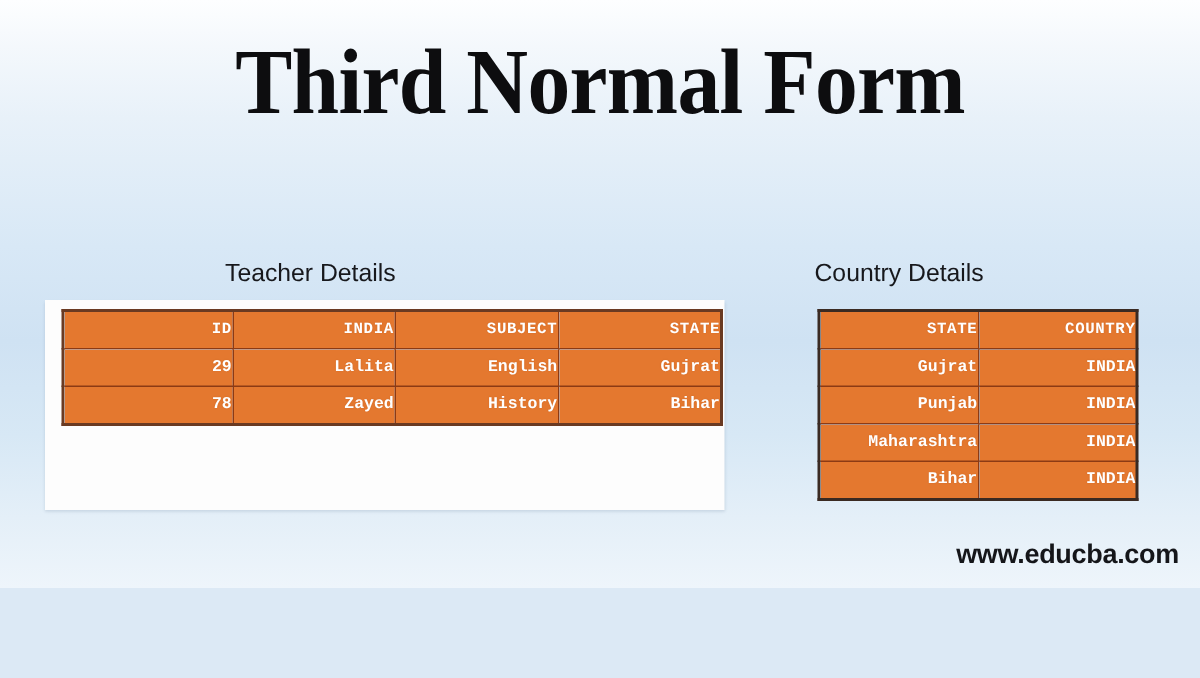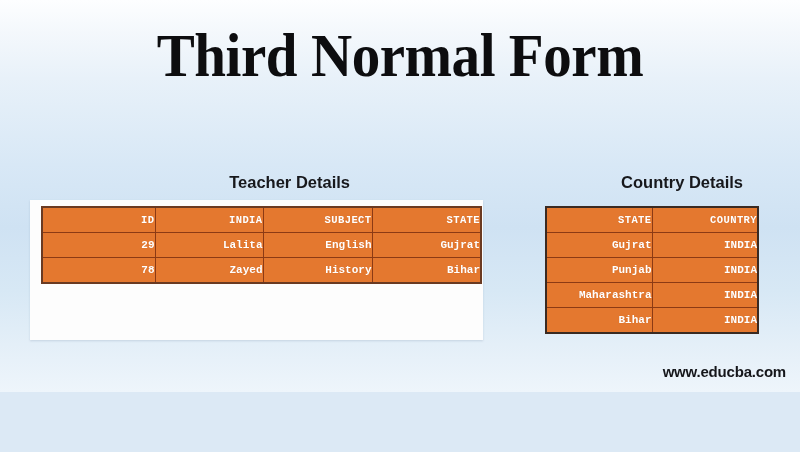--- a/index.html
+++ b/index.html
@@ -43,25 +43,25 @@
     letter-spacing: -0.5px;
     color: #0d0d0f;
     transform: scaleX(0.92);
     transform-origin: 50% 50%;
     white-space: nowrap;
   }
   
   .section-heading {
     position: absolute;
     font-family: "Liberation Sans", sans-serif;
-    font-weight: bold;
+    font-weight: normal;
     font-size: 16.5px;
     line-height: 20px;
     color: #17181c;
-    text-align: right;
+    text-align: left;
     white-space: nowrap;
   }
   #teacher-heading {
     left: 150px;
     top: 172px;
     width: 200px;
   }
   #country-heading {
     left: 543px;
     top: 172px;
@@ -120,21 +120,21 @@
   #country-table td {
     height: 24px;
   }
   
   #watermark {
     position: absolute;
     right: 14px;
     bottom: 12px;
     font-family: "Liberation Sans", sans-serif;
     font-weight: bold;
-    font-size: 15px;
+    font-size: 18px;
     letter-spacing: -0.2px;
     color: #15161a;
     white-space: nowrap;
   }
 </style>
 </head>
 <body>
 
 <div id="slide">
 

